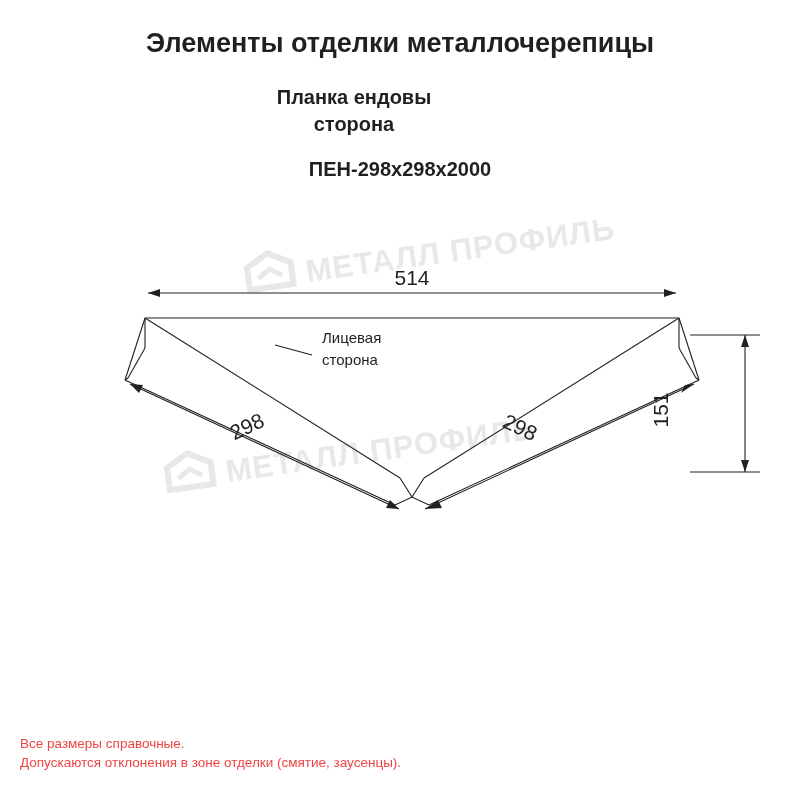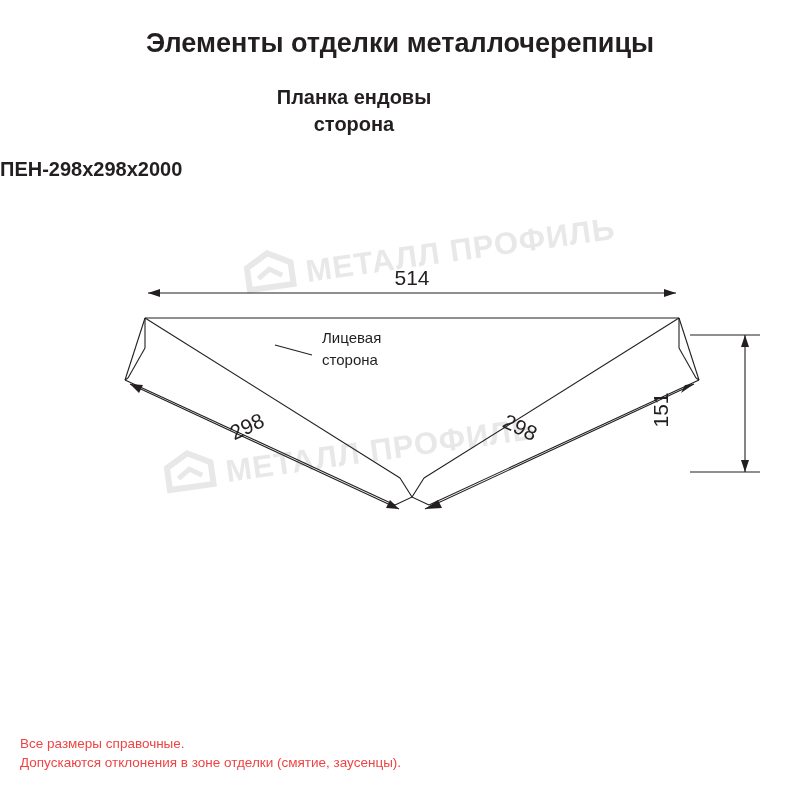--- a/index.html
+++ b/index.html
@@ -47,21 +47,21 @@
   .sub-title-2 {
     font-size: 20px;
     font-weight: bold;
     line-height: 27px;
   }
   .code-title {
     position: absolute;
     top: 158px;
     left: 0;
     width: 800px;
-    text-align: left;
+    text-align: center;
     font-size: 20px;
     font-weight: bold;
   }
   .drawing {
     position: absolute;
     top: 200px;
     left: 0;
     width: 800px;
     height: 420px;
   }

